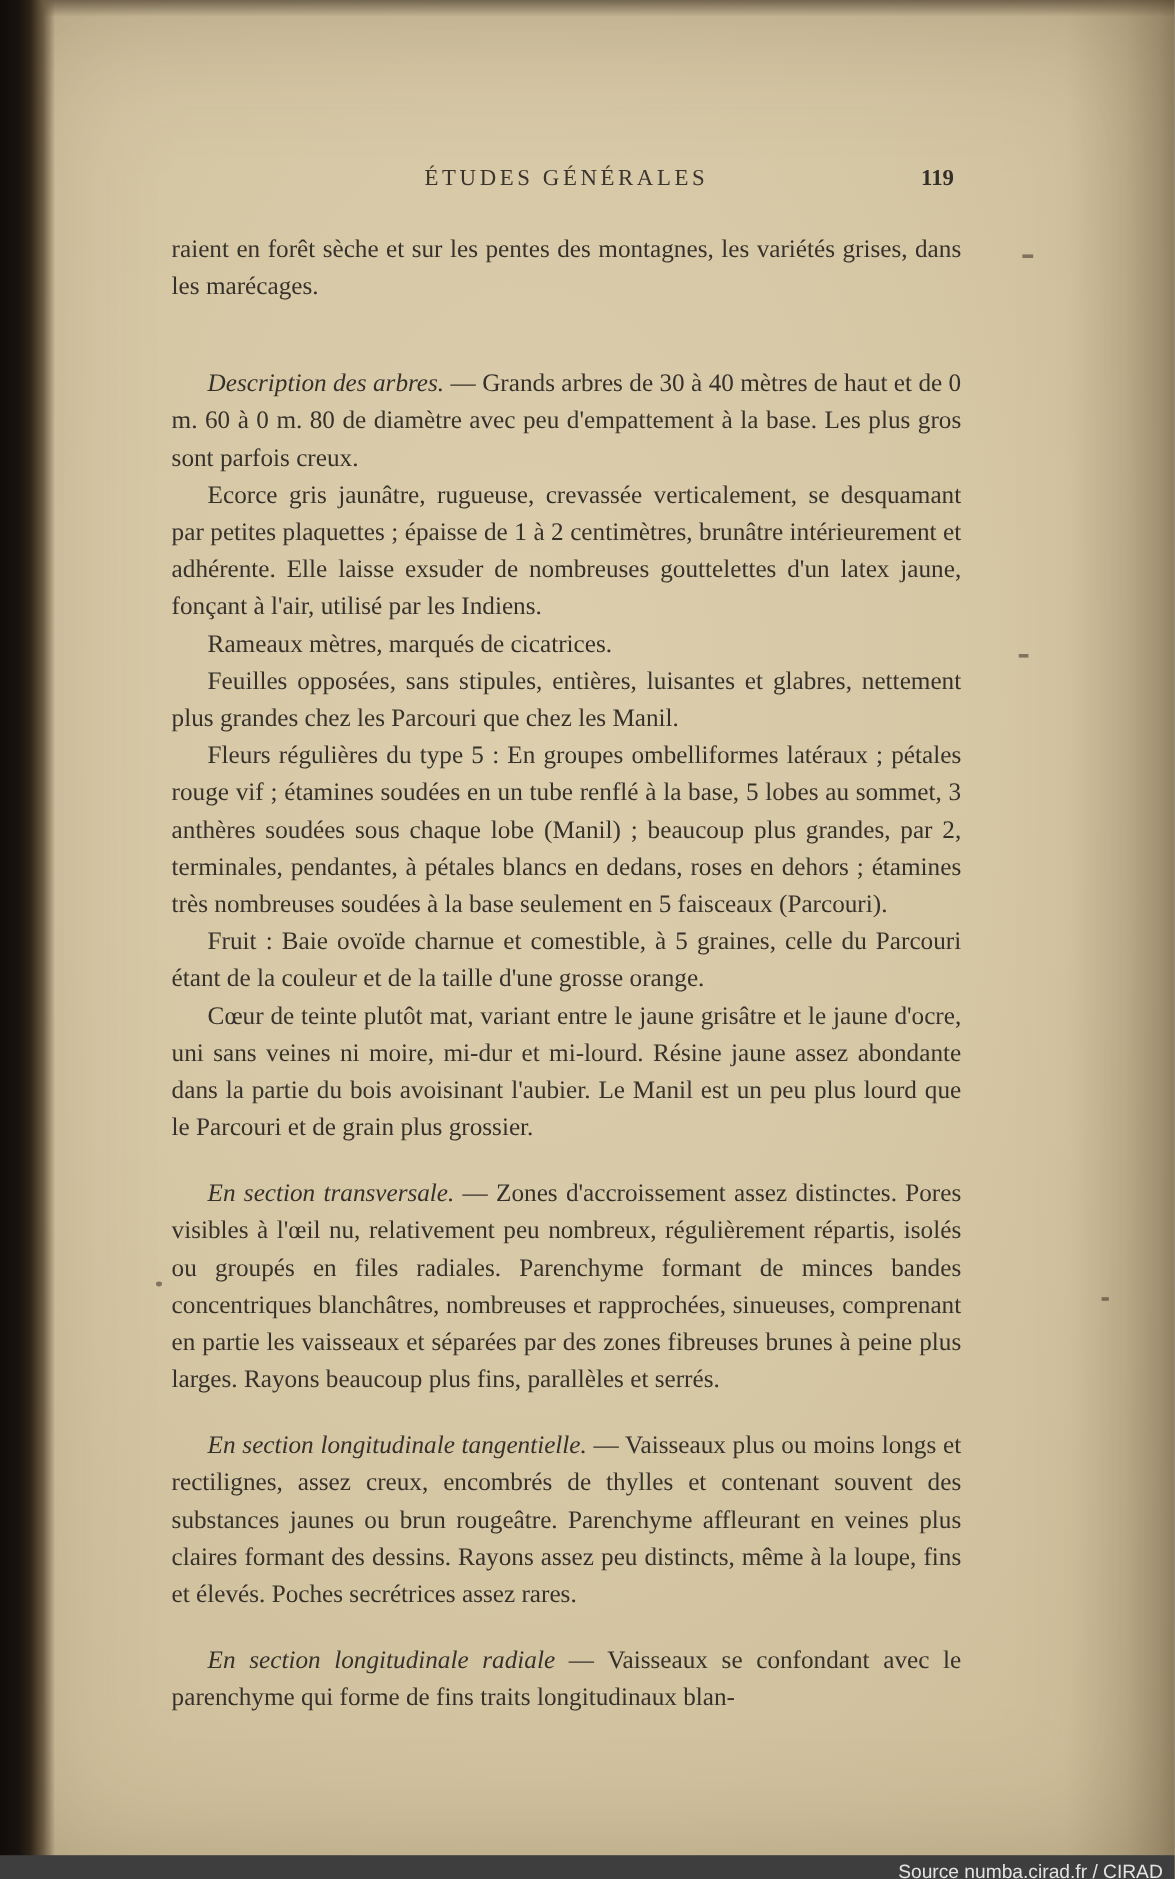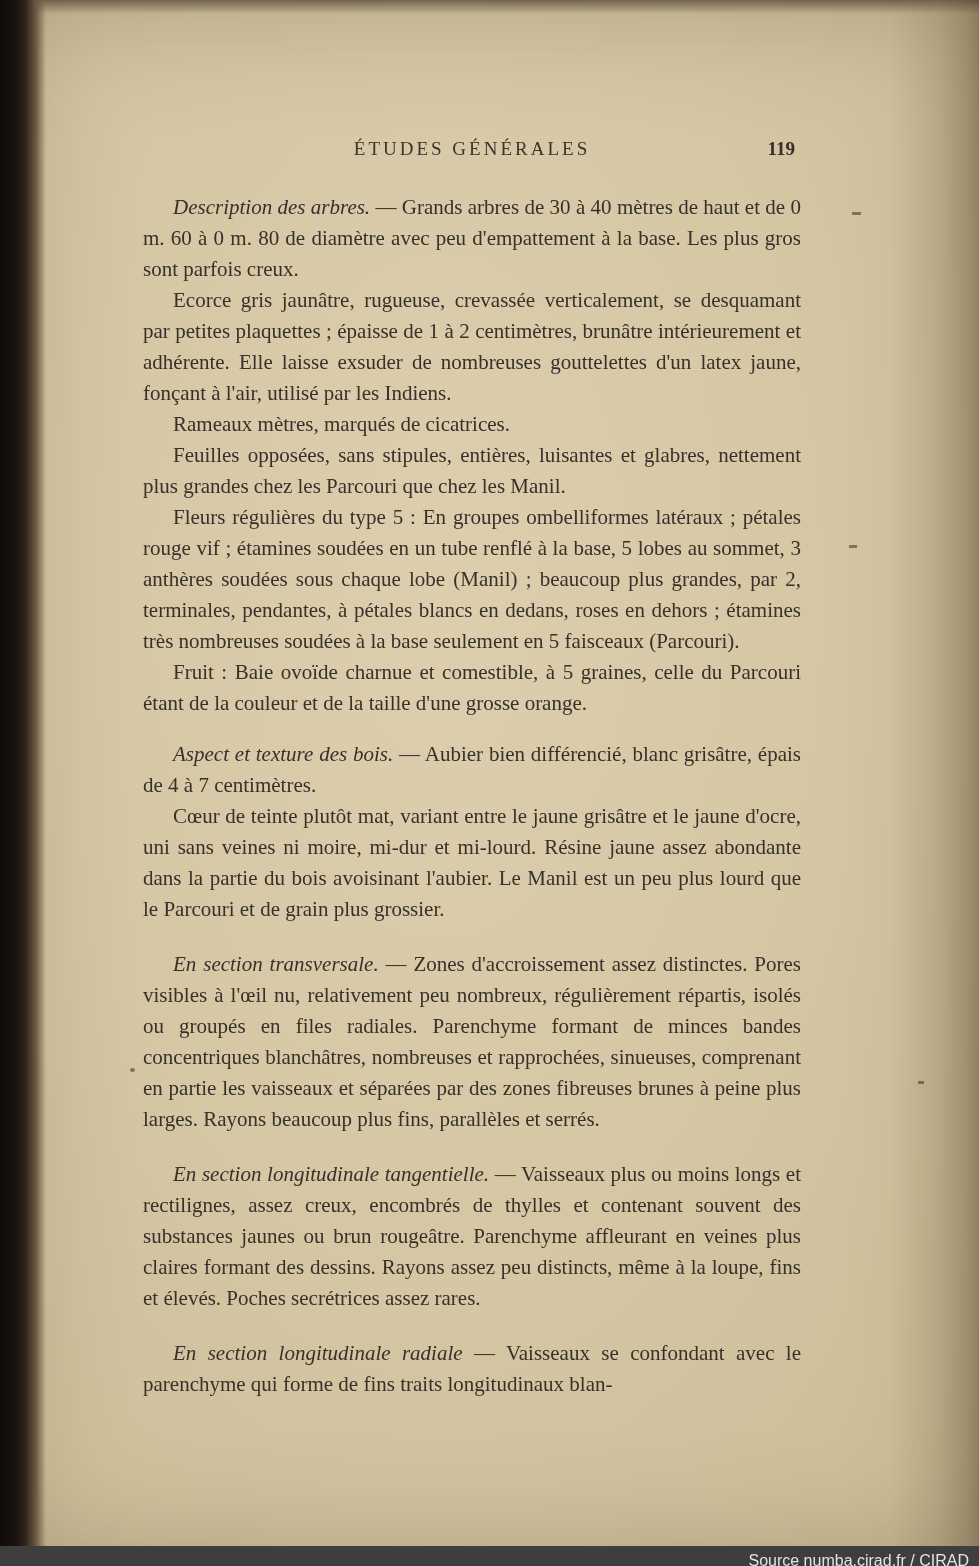--- a/index.html
+++ b/index.html
@@ -76,21 +76,21 @@
     font-weight: 600;
     color: #332e27;
   }
   .body-text p {
     margin: 0;
     font-size: 21px;
     line-height: 31px;
     text-align: justify;
   }
   .body-text p.indent { text-indent: 30px; }
-  .body-text p.space-lg { margin-top: 20px; }
+  .body-text p.space-lg { margin-top: 50px; }
   .body-text p.space-md { margin-top: 24px; }
   .lead { font-style: italic; }
   
   .artifact {
     position: absolute;
     background: rgba(60,50,38,0.55);
     z-index: 4;
   }
   .a1 { left: 852px; top: 212px;  width: 9px; height: 3px; }
   .a2 { left: 849px; top: 545px;  width: 8px; height: 3px; }
@@ -131,35 +131,35 @@
 
   <div class="page-inner">
 
     <div class="page-header">
       <div class="page-title">ÉTUDES GÉNÉRALES</div>
       <div class="page-number">119</div>
     </div>
 
     <div class="body-text">
 
+      <p><span class="lead"></span><span>raient en forêt sèche et sur les pentes des montagnes, les variétés grises, dans les marécages.</span></p>
 
       <p class="indent space-lg"><span class="lead">Description des arbres.</span><span> — Grands arbres de 30 à 40 mètres de haut et de 0 m. 60 à 0 m. 80 de diamètre avec peu d'empattement à la base. Les plus gros sont parfois creux.</span></p>
 
 
       <p class="indent"><span class="lead"></span><span>Ecorce gris jaunâtre, rugueuse, crevassée verticalement, se desquamant par petites plaquettes ; épaisse de 1 à 2 centimètres, brunâtre intérieurement et adhérente. Elle laisse exsuder de nombreuses gouttelettes d'un latex jaune, fonçant à l'air, utilisé par les Indiens.</span></p>
 
       <p class="indent"><span class="lead"></span><span>Rameaux mètres, marqués de cicatrices.</span></p>
 
       <p class="indent"><span class="lead"></span><span>Feuilles opposées, sans stipules, entières, luisantes et glabres, nettement plus grandes chez les Parcouri que chez les Manil.</span></p>
 
       <p class="indent"><span class="lead"></span><span>Fleurs régulières du type 5 : En groupes ombelliformes latéraux ; pétales rouge vif ; étamines soudées en un tube renflé à la base, 5 lobes au sommet, 3 anthères soudées sous chaque lobe (Manil) ; beaucoup plus grandes, par 2, terminales, pendantes, à pétales blancs en dedans, roses en dehors ; étamines très nombreuses soudées à la base seulement en 5 faisceaux (Parcouri).</span></p>
 
       <p class="indent"><span class="lead"></span><span>Fruit : Baie ovoïde charnue et comestible, à 5 graines, celle du Parcouri étant de la couleur et de la taille d'une grosse orange.</span></p>
 
-      <p class="indent space-lg"><span class="lead">Aspect et texture des bois.</span><span> — Aubier bien différencié, blanc grisâtre, épais de 4 à 7 centimètres.</span></p>
 
       <p class="indent"><span class="lead"></span><span>Cœur de teinte plutôt mat, variant entre le jaune grisâtre et le jaune d'ocre, uni sans veines ni moire, mi-dur et mi-lourd. Résine jaune assez abondante dans la partie du bois avoisinant l'aubier. Le Manil est un peu plus lourd que le Parcouri et de grain plus grossier.</span></p>
 
       <p class="indent space-md"><span class="lead">En section transversale.</span><span> — Zones d'accroissement assez distinctes. Pores visibles à l'œil nu, relativement peu nombreux, régulièrement répartis, isolés ou groupés en files radiales. Parenchyme formant de minces bandes concentriques blanchâtres, nombreuses et rapprochées, sinueuses, comprenant en partie les vaisseaux et séparées par des zones fibreuses brunes à peine plus larges. Rayons beaucoup plus fins, parallèles et serrés.</span></p>
 
       <p class="indent space-md"><span class="lead">En section longitudinale tangentielle.</span><span> — Vaisseaux plus ou moins longs et rectilignes, assez creux, encombrés de thylles et contenant souvent des substances jaunes ou brun rougeâtre. Parenchyme affleurant en veines plus claires formant des dessins. Rayons assez peu distincts, même à la loupe, fins et élevés. Poches secrétrices assez rares.</span></p>
 
       <p class="indent space-md"><span class="lead">En section longitudinale radiale</span><span> — Vaisseaux se confondant avec le parenchyme qui forme de fins traits longitudinaux blan-</span></p>
 
     </div>

